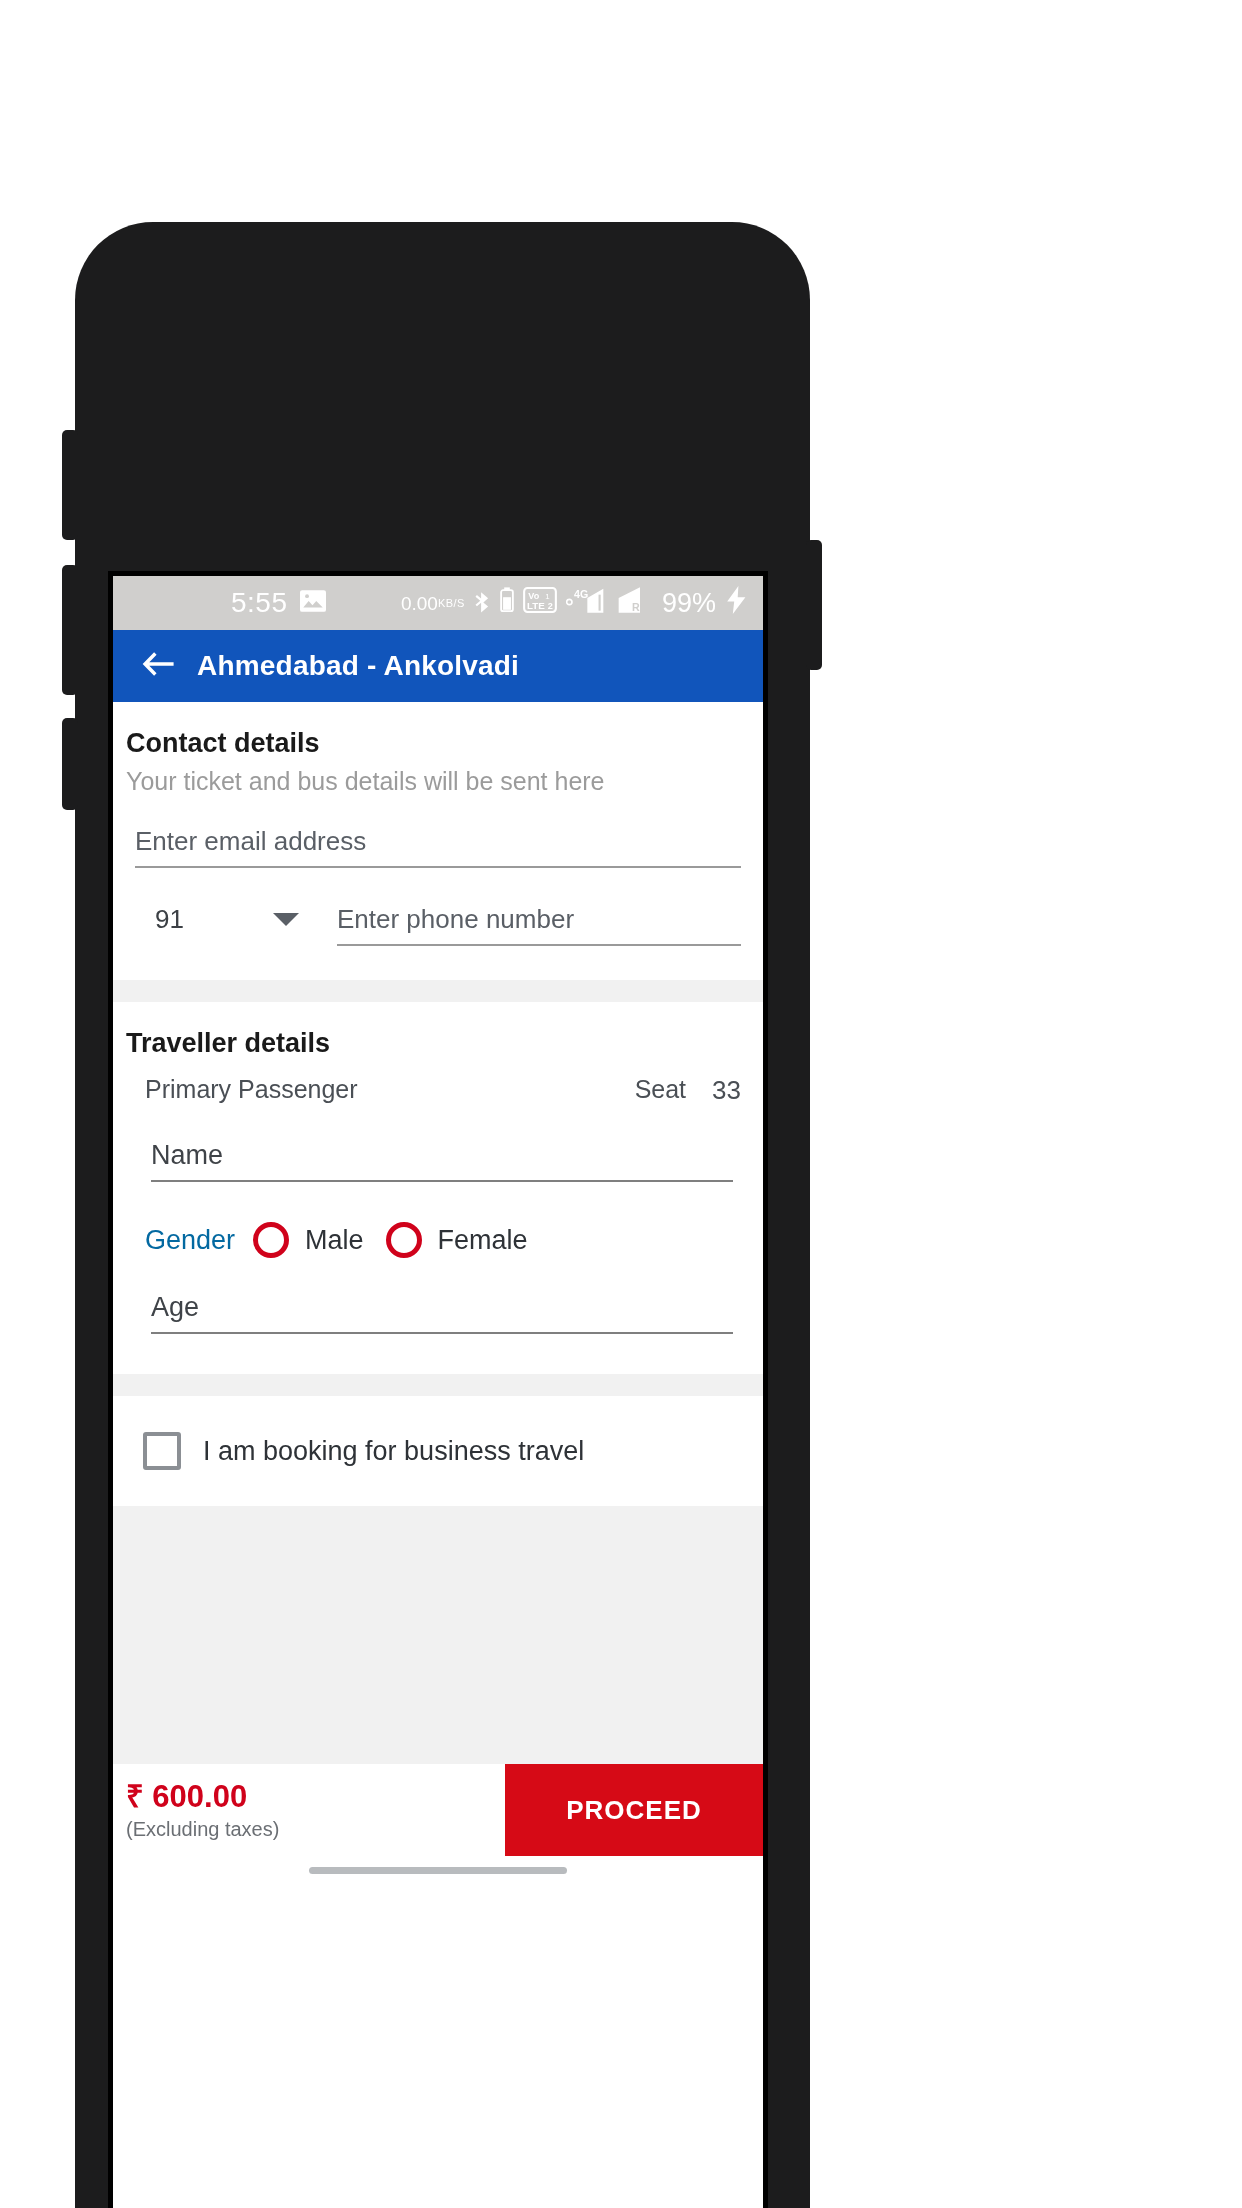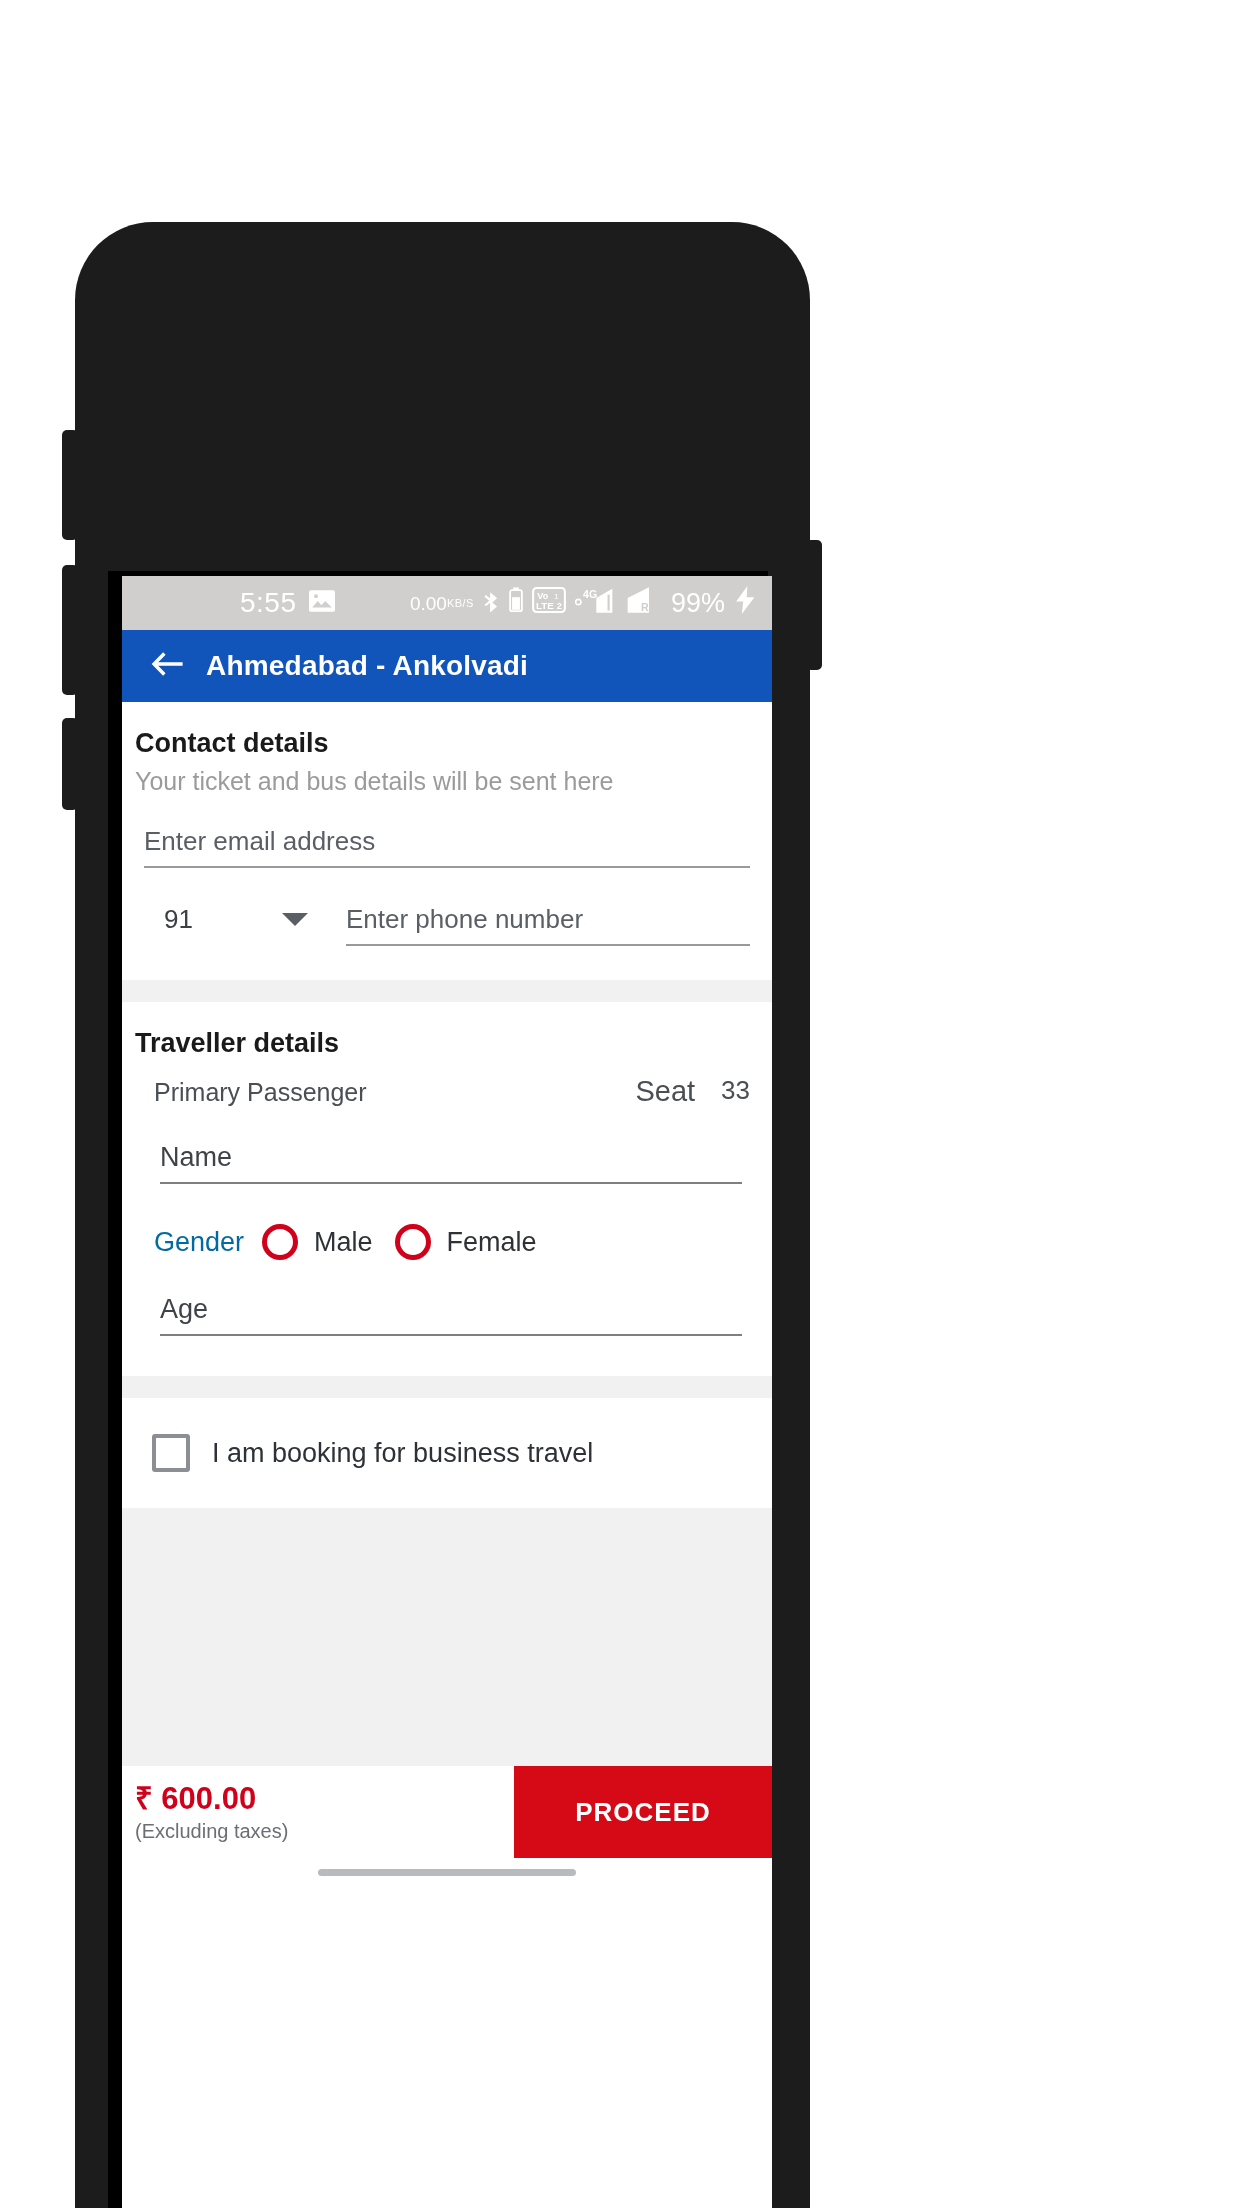--- a/index.html
+++ b/index.html
@@ -30,21 +30,20 @@
   .btn-left-3 { left: 62px; top: 718px;  width: 16px; height: 92px;  }
   .btn-right-1{ left: 806px; top: 540px; width: 16px; height: 130px; }
 
   
   .screen {
     position: absolute;
     left: 113px; top: 576px;
     width: 650px; height: 1632px;
     background: #ffffff;
     overflow: hidden;
-    margin-left: 9px;
   }
   .screen-bezel {
     position: absolute;
     left: 108px; top: 571px;
     width: 660px; height: 1637px;
     background: #000000;
   }
 
   
   .statusbar {
@@ -144,21 +143,21 @@
 
   
   .pass-row {
     display: flex;
     justify-content: space-between;
     align-items: baseline;
     padding: 16px 22px 0 32px;
   }
   .pass-label { font-size: 25px; color: #4a4f55; }
   .seat-wrap { display: flex; gap: 26px; }
-  .seat-label { font-size: 29px; color: #4a4f55; text-align: right; }
+  .seat-label { font-size: 25px; color: #4a4f55; text-align: right; }
   .seat-num   { font-size: 26px; color: #4a4f55; }
 
   .name-field {
     margin: 34px 30px 0 38px;
     border-bottom: 2px solid #7f7f7f;
     padding-bottom: 9px;
   }
   .name-field .ph { font-size: 27px; color: #3f4348; }
 
   .gender-row {

